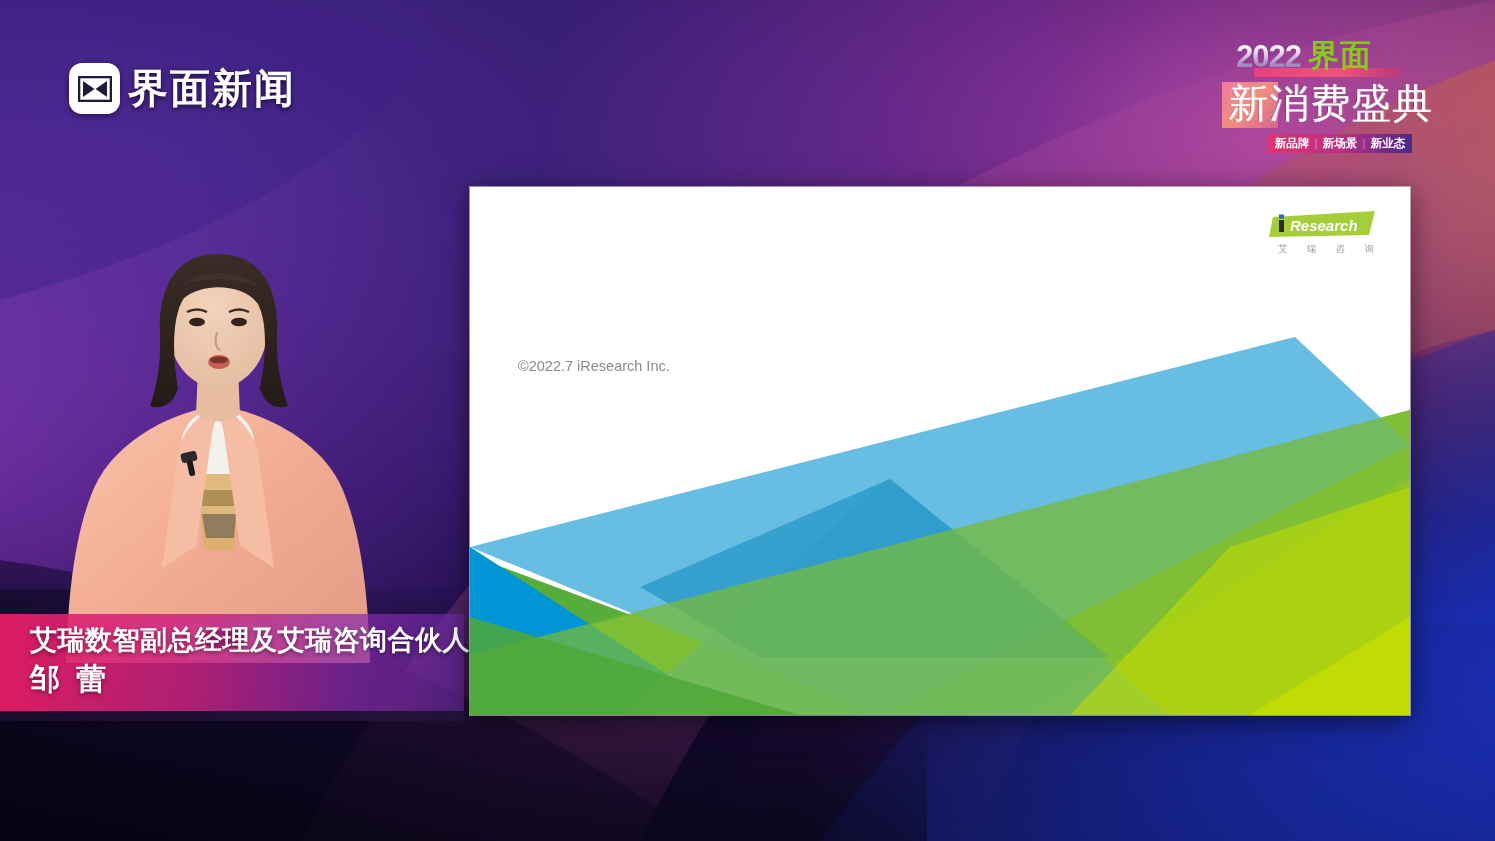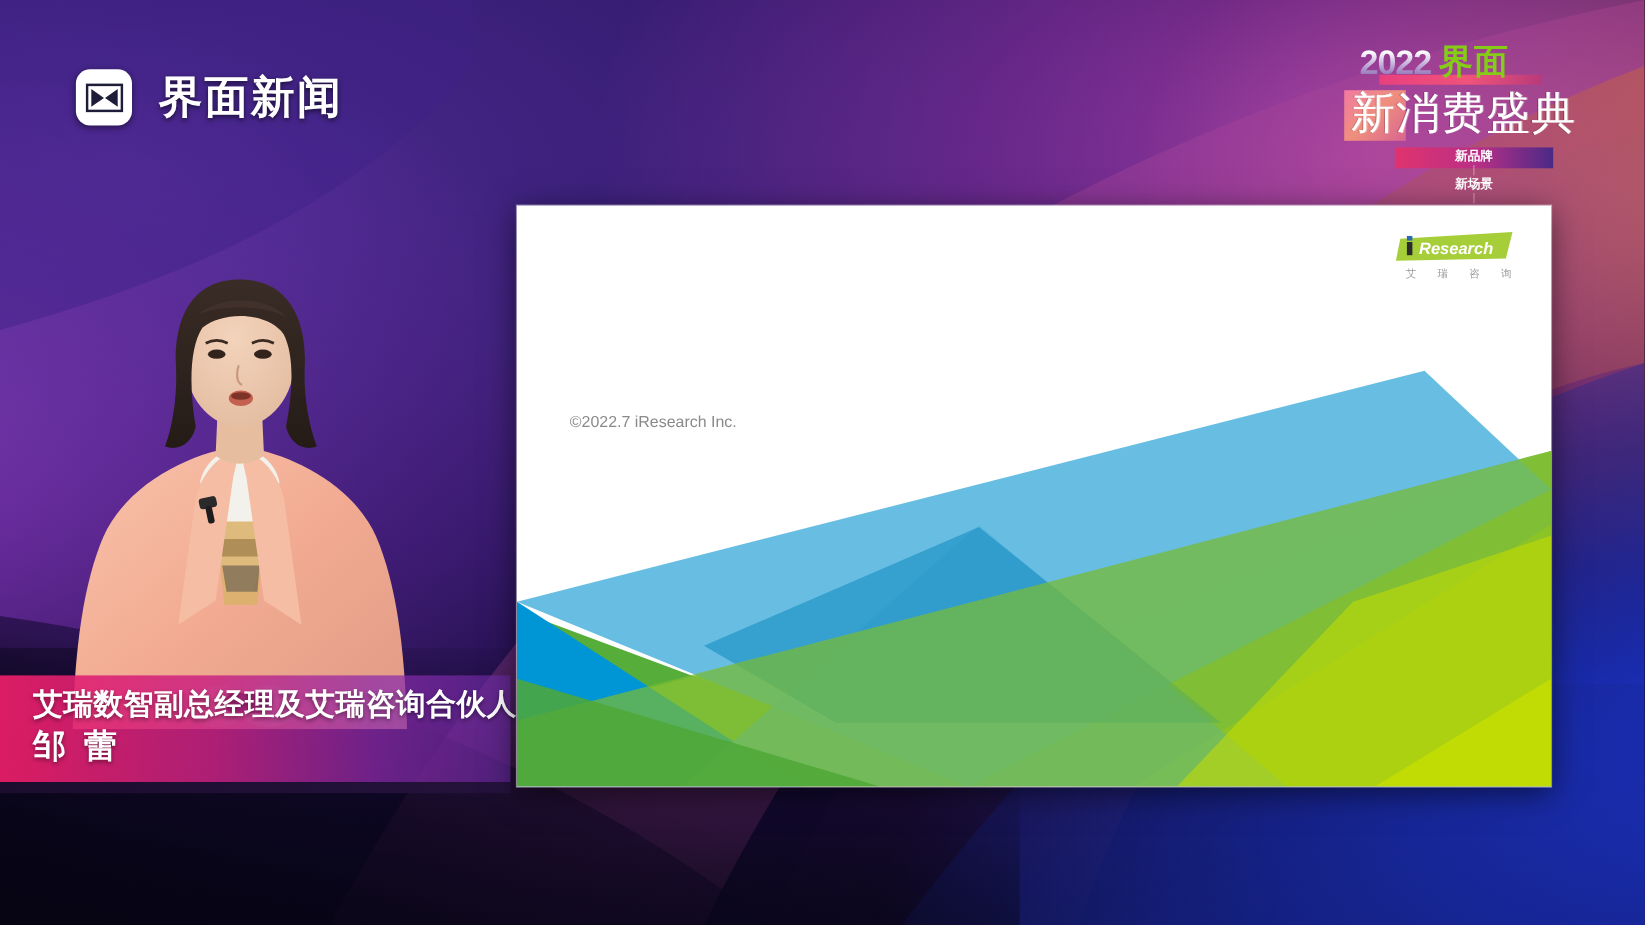--- a/index.html
+++ b/index.html
@@ -53,36 +53,36 @@
     background:#ffffff; overflow:hidden;
     box-shadow:0 0 0 1px rgba(255,255,255,.5), 0 6px 26px rgba(0,0,0,.55);
   }
   #slide-art { position:absolute; inset:0; }
   .slide-title {
     position:absolute; left:47px; top:100px;
     font-size:45px; font-weight:bold; letter-spacing:1px;
     color:#7dbd42; white-space:nowrap;
   }
   .slide-sub {
-    position:absolute; left:48px; top:189px;
+    position:absolute; left:48px; top:171px;
     font-size:14.5px; color:#8a8a8a; white-space:nowrap;
   }
 
   
   .ir-logo { position:absolute; right:33px; top:24px; width:108px; }
   .ir-mark { position:relative; height:28px;font-style:italic; }
   .ir-mark svg { display:block; }
   .ir-cn {
     margin-top:4px; display:flex; justify-content:space-between;
     font-size:9.5px; color:#9a9a9a; letter-spacing:0;
     padding:0 3px 0 9px;
   }
 
   
-  #brand { position:absolute; left:69px; top:61px; display:flex; align-items:center; gap:24px; }
+  #brand { position:absolute; left:69px; top:61px; display:flex; align-items:center; gap:8px; }
   .brand-icon {
     width:51px; height:51px; border-radius:13px; background:#fff;
     display:flex; align-items:center; justify-content:center;
     box-shadow:0 2px 6px rgba(0,0,0,.45);
   }
   .brand-text {
     font-size:40px; font-weight:bold; color:#fff; letter-spacing:2px;
     text-shadow:0 2px 5px rgba(0,0,0,.65);
     font-family:"Liberation Sans","DejaVu Sans",sans-serif;
   }
@@ -114,21 +114,20 @@
     position:absolute; left:6px; top:-2px; font-size:40px; font-weight:normal;
     color:#fff; letter-spacing:1px; line-height:50px;
     text-shadow:1px 0 0 rgba(255,255,255,.35), -1px 0 0 rgba(0,0,0,.2);
     white-space:nowrap;
   }
   .badge-row3 {
     position:absolute; left:46px; top:96px; width:144px; height:19px;
     background:linear-gradient(90deg,#e0336e 0%,#b92f86 52%,#4a2a86 100%);
     display:flex; align-items:center; justify-content:space-around;
     padding:0 4px;
-    flex-direction:column;
   }
   .badge-tag { font-size:11.5px; font-weight:bold; color:#fff; white-space:nowrap; }
   .badge-sep { color:rgba(255,255,255,.45); font-size:10px; }
 
   
   #presenter { position:absolute; left:58px; top:238px; width:320px; height:425px; }
   #presenter svg { display:block; }
 
   
   #lower-third {

